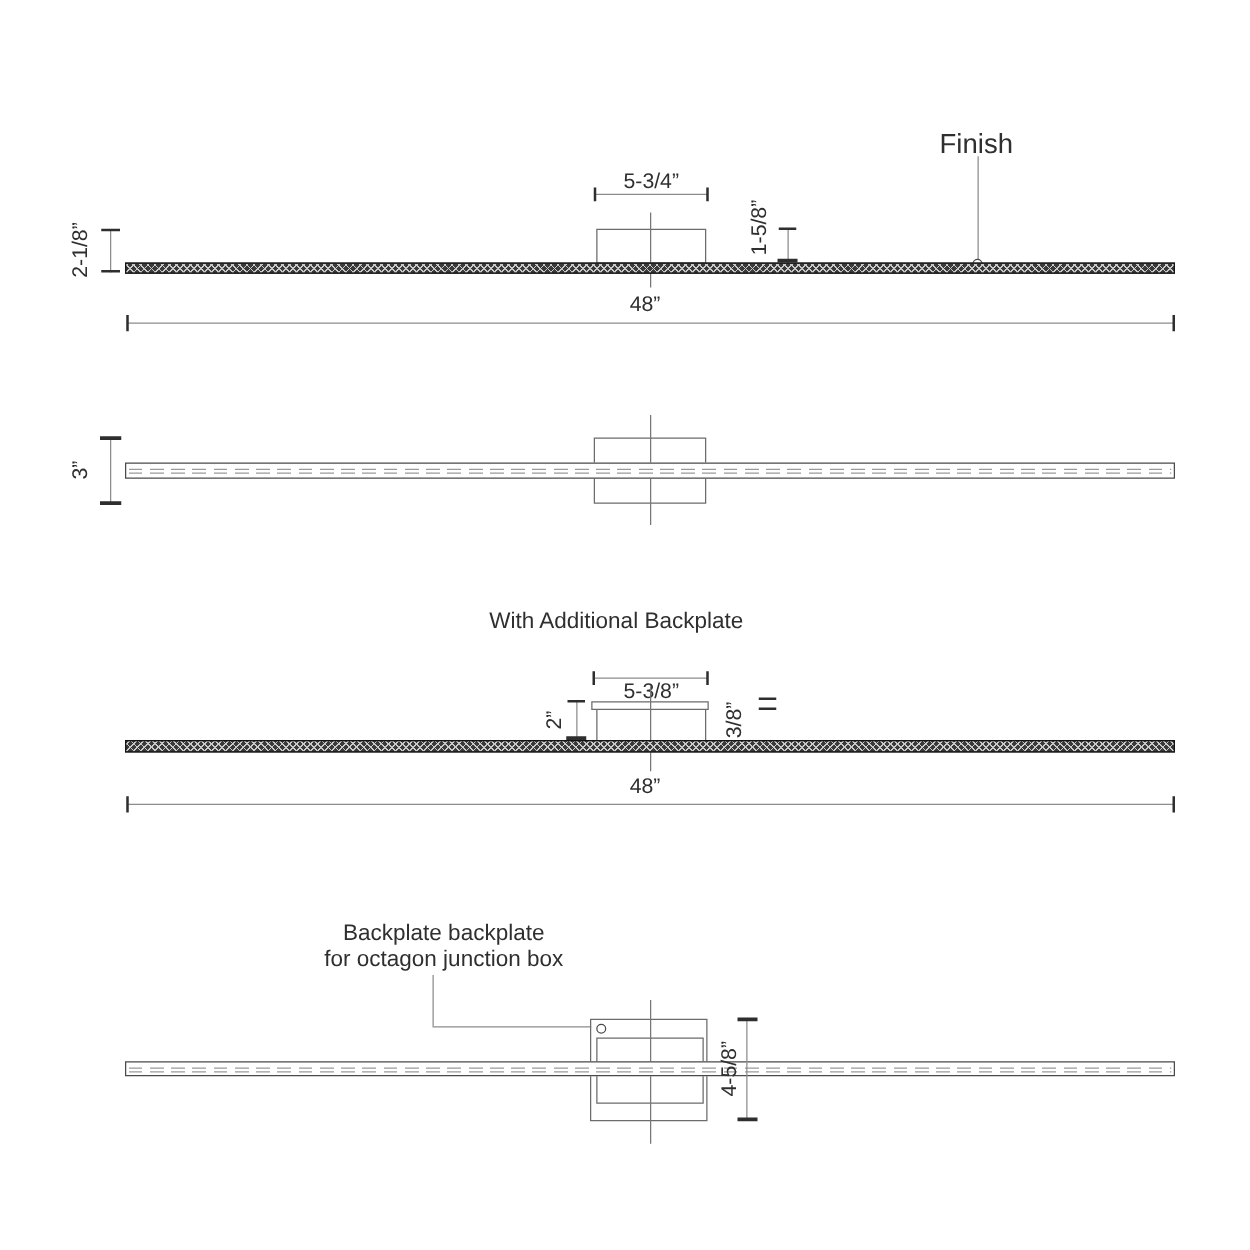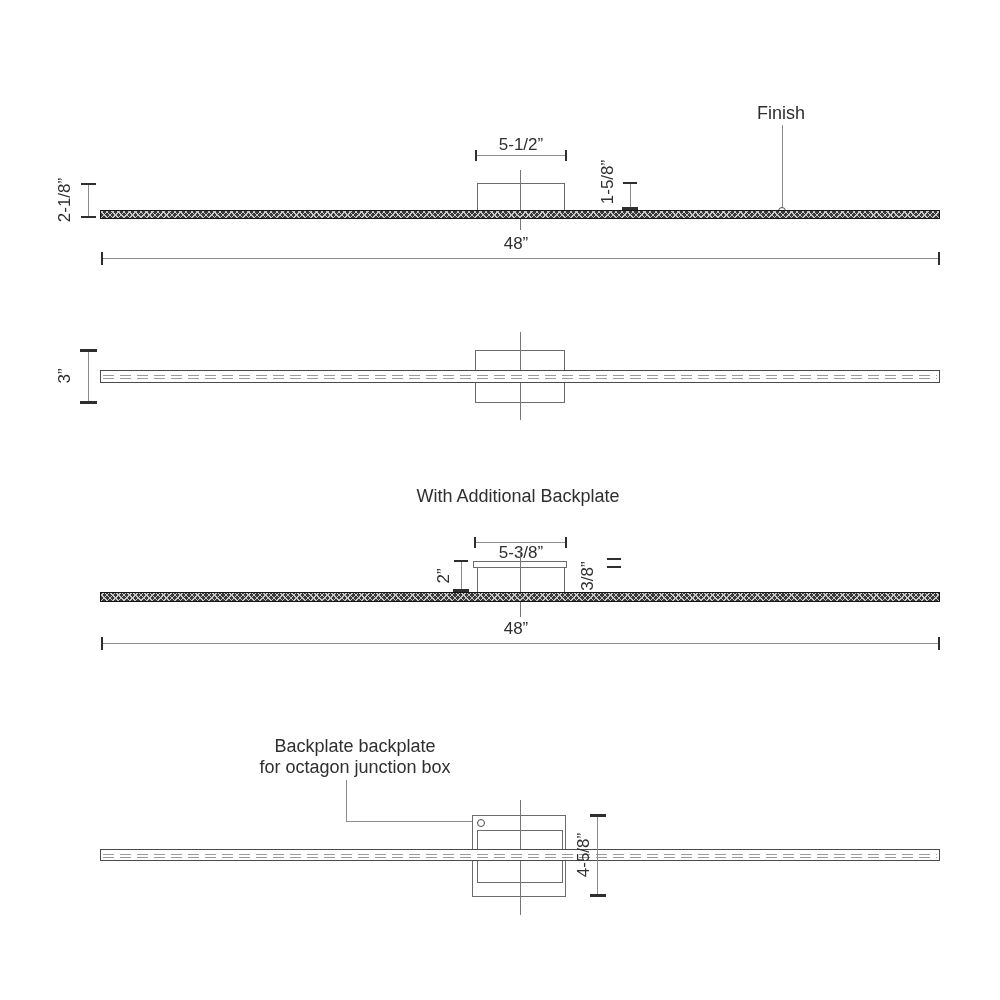--- a/index.html
+++ b/index.html
@@ -34,25 +34,25 @@
   .marker-circle{position:absolute;width:8px;height:8px;border:1px solid #4a4a4a;border-radius:50%;
     background:#fff;box-sizing:border-box;}
 </style>
 </head>
 <body>
 
 <div class="canvas">
 
   <div>
 
-    <div class="dimtext cx" style="left:781px;top:104px;font-size:18px;">Finish</div>
+    <div class="dimtext cx" style="left:781px;top:104px;font-size:22px;">Finish</div>
     <div class="vline" style="left:782px;top:125px;height:83px;"></div>
     <div class="marker-circle" style="left:778px;top:207px;"></div>
 
-    <div class="dimtext cx" style="left:521px;top:136px;">5-1/2”</div>
+    <div class="dimtext cx" style="left:521px;top:136px;">5-3/4”</div>
     <div class="hline" style="left:476px;top:155px;width:90px;"></div>
     <div class="tickv" style="left:475px;top:150px;height:11px;"></div>
     <div class="tickv" style="left:565px;top:150px;height:11px;"></div>
 
     <div class="outline" style="left:477px;top:183px;width:88px;height:28px;"></div>
     <div class="cline" style="left:520px;top:170px;height:60px;"></div>
 
     <div class="dimtext rot" style="left:607px;top:182px;">1-5/8”</div>
     <div class="vline" style="left:630px;top:183px;height:27px;"></div>
     <div class="tickh" style="left:623px;top:182px;width:14px;"></div>
@@ -79,21 +79,21 @@
     <div class="seam" style="left:103px;top:375px;width:834px;"></div>
     <div class="seam" style="left:103px;top:378px;width:834px;"></div>
 
     <div class="dimtext rot" style="left:64px;top:376px;">3”</div>
     <div class="vline" style="left:88px;top:350px;height:53px;"></div>
     <div class="tickh thick" style="left:80px;top:349px;width:17px;"></div>
     <div class="tickh thick" style="left:80px;top:401px;width:17px;"></div>
   </div>
 
   <div>
-    <div class="heading cx" style="left:518px;top:486px;position:absolute;">With Additional Backplate</div>
+    <div class="heading cx" style="left:493px;top:486px;position:absolute;">With Additional Backplate</div>
 
     <div class="dimtext cx" style="left:521px;top:544px;">5-3/8”</div>
     <div class="hline" style="left:475px;top:542px;width:91px;"></div>
     <div class="tickv" style="left:474px;top:537px;height:11px;"></div>
     <div class="tickv" style="left:565px;top:537px;height:11px;"></div>
 
     <div class="outline" style="left:473px;top:561px;width:94px;height:7px;"></div>
     <div class="outline" style="left:477px;top:568px;width:88px;height:24px;border-top:none;border-bottom:none;"></div>
     <div class="cline" style="left:520px;top:549px;height:68px;"></div>
 

